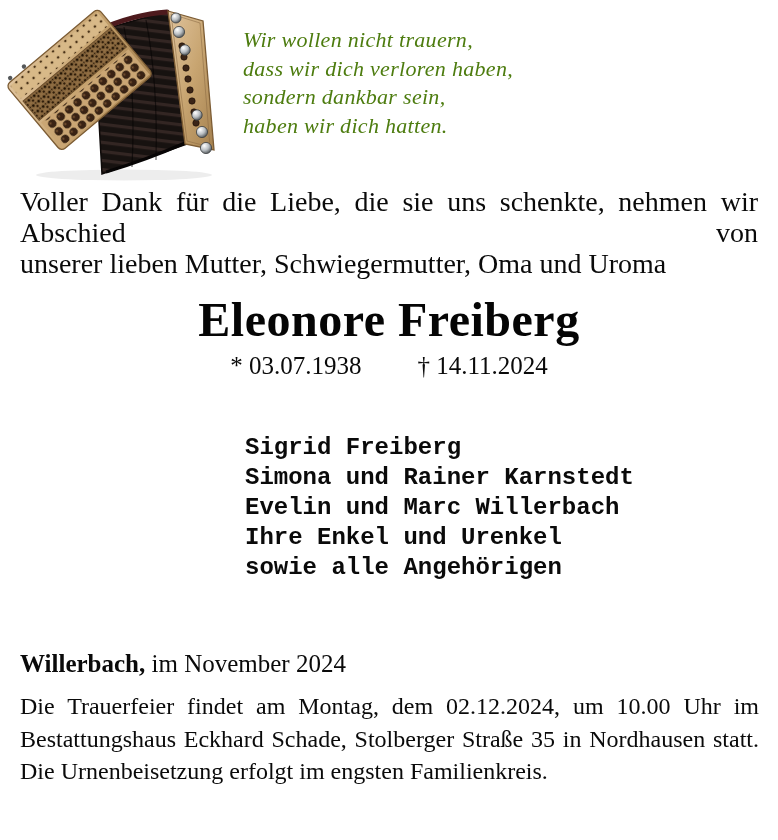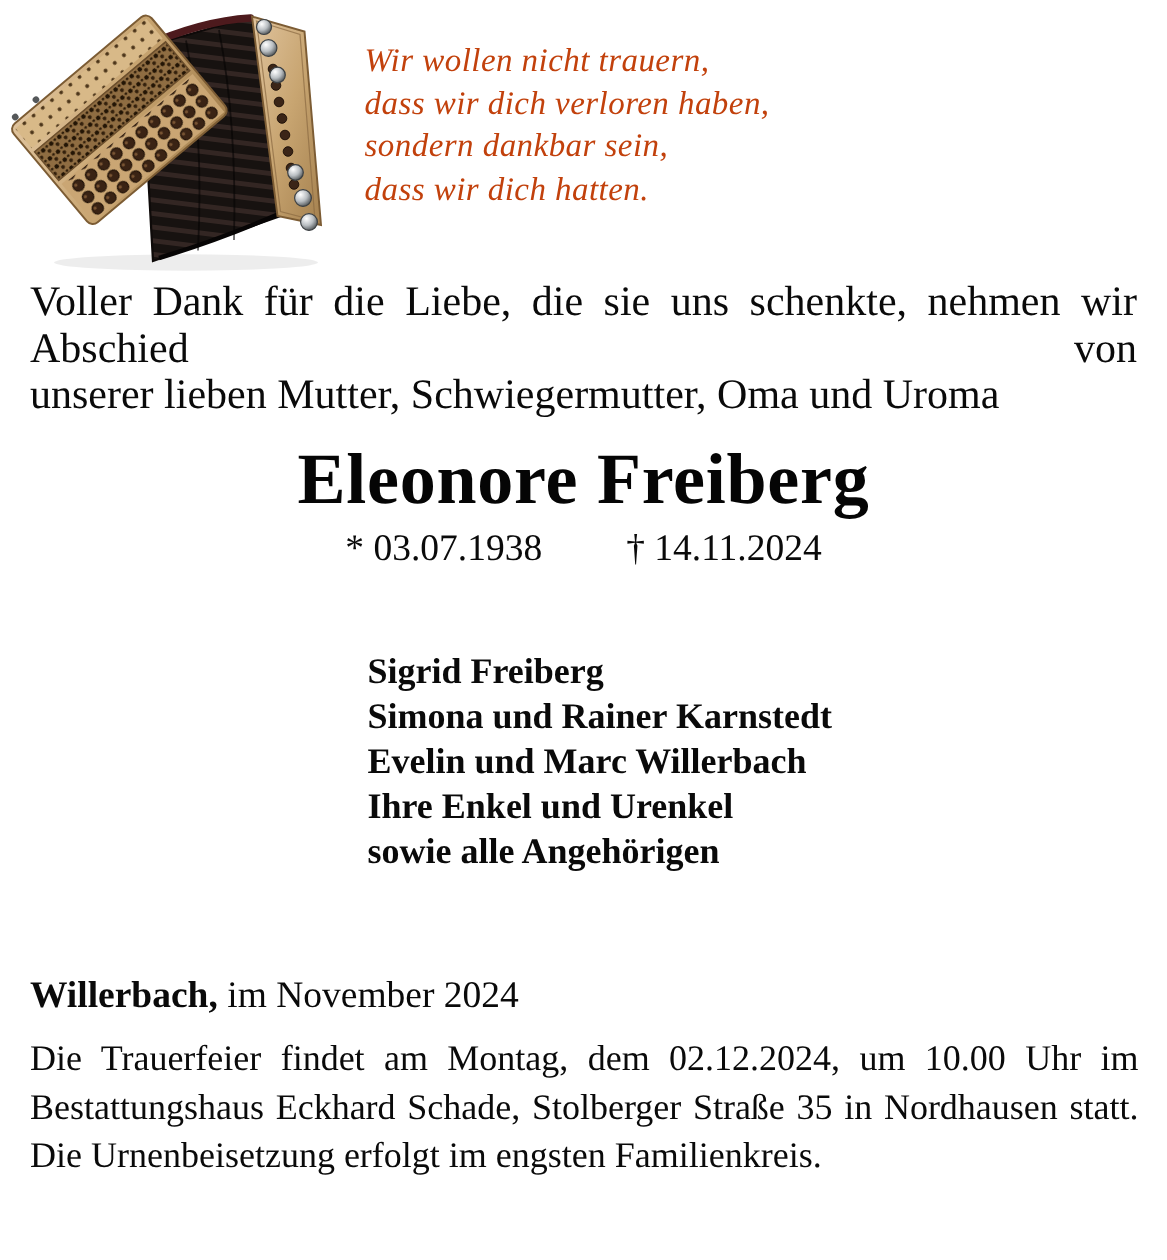--- a/index.html
+++ b/index.html
@@ -11,21 +11,21 @@
     position:relative;
     overflow:hidden;
   }
   .page{position:absolute;inset:0;width:778px;height:840px;background:#ffffff;}
 
   
   .accordion{position:absolute;left:6px;top:2px;width:228px;height:180px;}
   .poem{
     position:absolute;left:243px;top:26px;
     font-style:italic;font-size:22px;line-height:28.5px;
-    letter-spacing:0.3px;color:#c2410c;
+    letter-spacing:0.3px;color:#4d7c0f;
   }
 
   
   .intro{
     position:absolute;left:20px;top:186px;width:738px;
     font-size:28px;line-height:31px;color:#0a0a0a;
   }
   .jline{text-align:justify;text-align-last:justify;}
   .nline{text-align:left;}
 
@@ -40,21 +40,21 @@
     display:flex;justify-content:center;gap:56px;
     font-size:25px;color:#0a0a0a;
   }
   .date-item{white-space:nowrap;}
 
   
   .mourners{
     position:absolute;left:245px;top:433px;
     font-size:24px;line-height:30px;color:#0a0a0a;
   }
-  .mourners .name{font-weight:bold;}
+  .mourners .name{font-weight:bold;font-family:Liberation Mono, monospace;}
 
   
   .dateline{
     position:absolute;left:20px;top:650px;
     font-size:25px;color:#0a0a0a;
   }
   .dateline .city{font-weight:bold;}
 
   
   .funeral{
@@ -140,21 +140,21 @@
       <circle cx="191" cy="113" r="5.2" fill="url(#chrome)"></circle>
       <circle cx="196" cy="130" r="5.6" fill="url(#chrome)"></circle>
       <circle cx="200" cy="146" r="5.6" fill="url(#chrome)"></circle>
     </g>
   </svg>
 
   <div class="poem">
     <div>Wir wollen nicht trauern,</div>
     <div>dass wir dich verloren haben,</div>
     <div>sondern dankbar sein,</div>
-    <div>dass wir dich hatten.</div>
+    <div>haben wir dich hatten.</div>
   </div>
 
   <div class="intro">
     <div class="jline">Voller Dank für die Liebe, die sie uns schenkte, nehmen wir Abschied von</div>
     <div class="nline">unserer lieben Mutter, Schwiegermutter, Oma und Uroma</div>
   </div>
 
   <div class="deceased-name">Eleonore Freiberg</div>
 
   <div class="dates">

